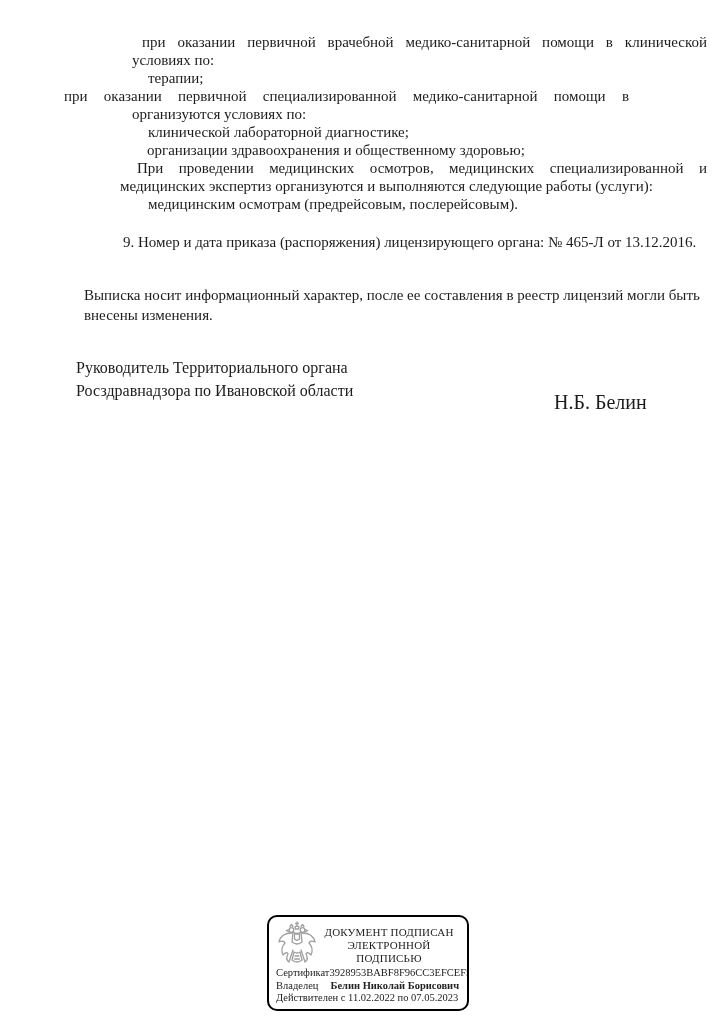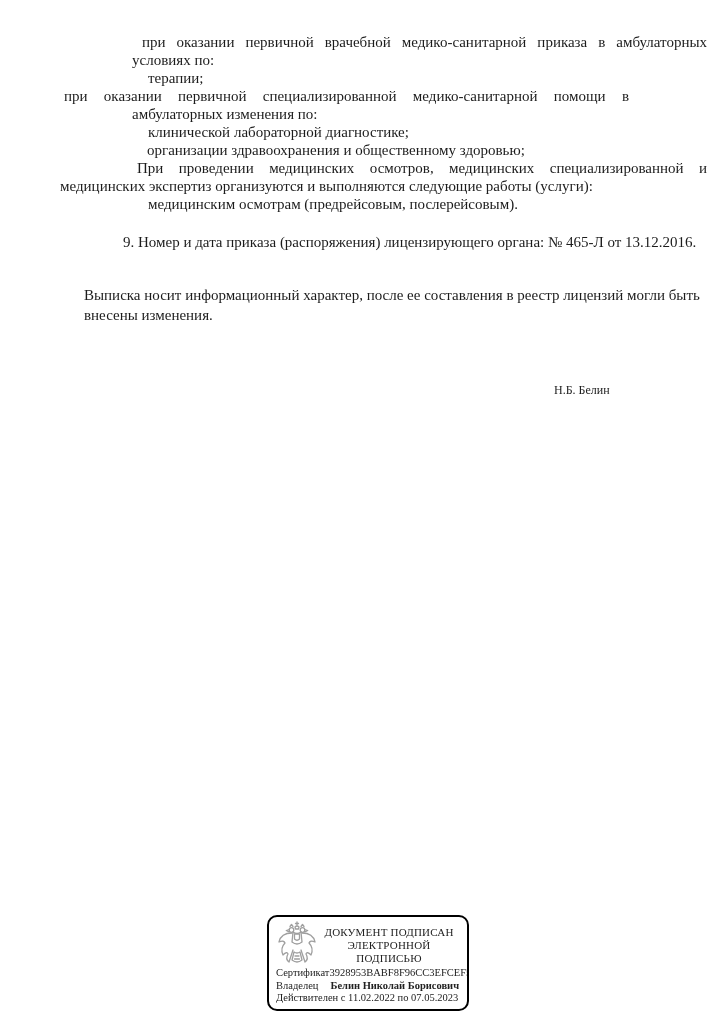--- a/index.html
+++ b/index.html
@@ -30,22 +30,22 @@
   }
   .note-block{
     position:absolute;top:285px;left:84px;
     font-size:15px;line-height:20px;
   }
   .sig-block{
     position:absolute;top:356px;left:76px;
     font-size:16px;line-height:23px;
   }
   .sig-name{
-    position:absolute;top:379px;left:554px;
-    font-size:12px;line-height:23px;white-space:nowrap;
+    position:absolute;top:391px;left:554px;
+    font-size:20px;line-height:23px;white-space:nowrap;
   }
   
   .stamp{
     position:absolute;left:267px;top:915px;
     width:202px;height:96px;
     border:2px solid #000;border-radius:10px;
     box-sizing:border-box;
     background:#fff;
     overflow:hidden;
   }
@@ -64,39 +64,43 @@
   }
   .lbl-sp{}
   .b{font-weight:bold;padding-left:12px;}
 </style>
 </head>
 <body>
 
 <div class="page">
 
   <div class="body-lines">
-    <div class="ln just" style="margin-left:142px;width:565px">при оказании первичной врачебной медико-санитарной приказа в амбулаторных</div>
+    <div class="ln just" style="margin-left:142px;width:565px">при оказании первичной врачебной медико-санитарной помощи в клинической</div>
     <div class="ln" style="margin-left:132px">условиях по:</div>
     <div class="ln" style="margin-left:148px">терапии;</div>
     <div class="ln just" style="margin-left:64px;width:565px">при оказании первичной специализированной медико-санитарной помощи в</div>
-    <div class="ln" style="margin-left:132px">амбулаторных изменения по:</div>
+    <div class="ln" style="margin-left:132px">организуются условиях по:</div>
     <div class="ln" style="margin-left:148px">клинической лабораторной диагностике;</div>
     <div class="ln" style="margin-left:147px">организации здравоохранения и общественному здоровью;</div>
     <div class="ln just" style="margin-left:137px;width:570px">При проведении медицинских осмотров, медицинских специализированной и</div>
-    <div class="ln" style="margin-left:60px">медицинских экспертиз организуются и выполняются следующие работы (услуги):</div>
+    <div class="ln" style="margin-left:120px">медицинских экспертиз организуются и выполняются следующие работы (услуги):</div>
     <div class="ln" style="margin-left:148px">медицинским осмотрам (предрейсовым, послерейсовым).</div>
   </div>
 
   <div class="order-line">9. Номер и дата приказа (распоряжения) лицензирующего органа: № 465-Л от 13.12.2016.</div>
 
   <div class="note-block">
     <div class="ln just" style="width:596px">Выписка носит информационный характер, после ее составления в реестр лицензий могли быть</div>
     <div class="ln">внесены изменения.</div>
   </div>
 
+  <div class="sig-block">
+    <div>Руководитель Территориального органа</div>
+    <div>Росздравнадзора по Ивановской области</div>
+  </div>
   <div class="sig-name">Н.Б. Белин</div>
 
   <div class="stamp">
     <div class="stamp-head">
       <svg class="emblem" viewBox="0 0 40 46" aria-hidden="true">
         <g fill="none" stroke="#9f9f9f" stroke-width="1.3" stroke-linecap="round" stroke-linejoin="round">
           <path d="M20 2 v3 M18.5 3.5 h3"></path>
           <path d="M18 7 q2 -2 4 0 l-0.5 2 h-3 z"></path>
           <circle cx="14.5" cy="10" r="2.3"></circle>
           <circle cx="25.5" cy="10" r="2.3"></circle>

